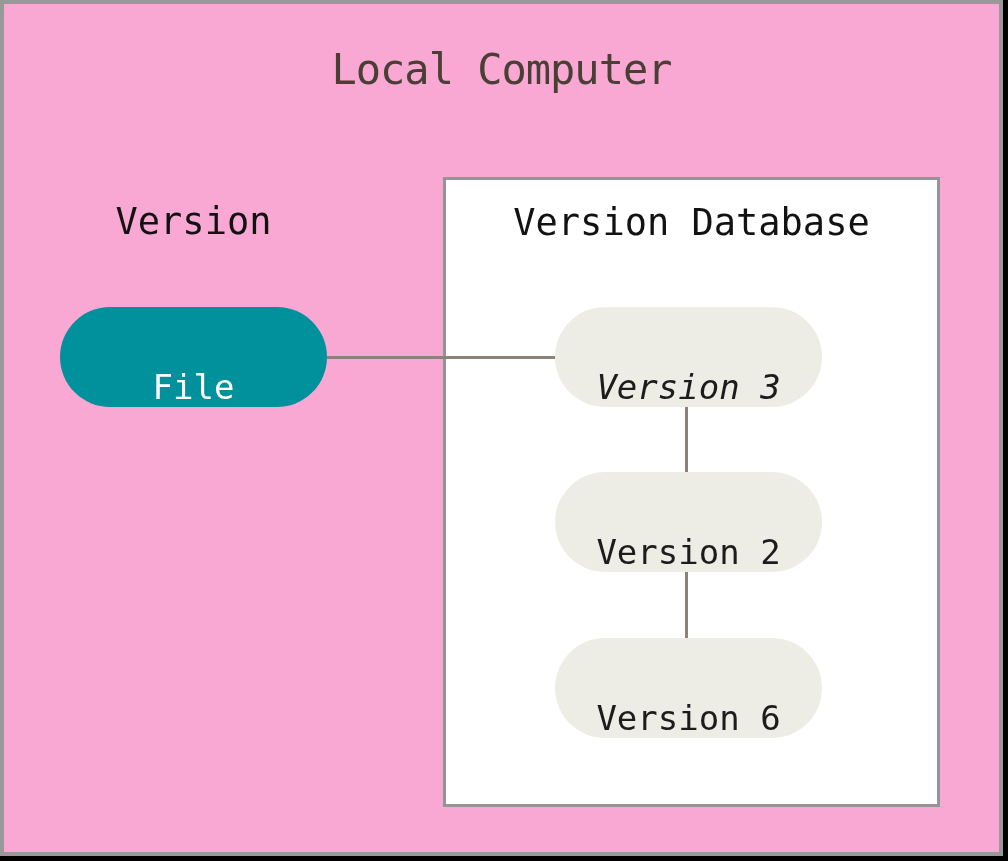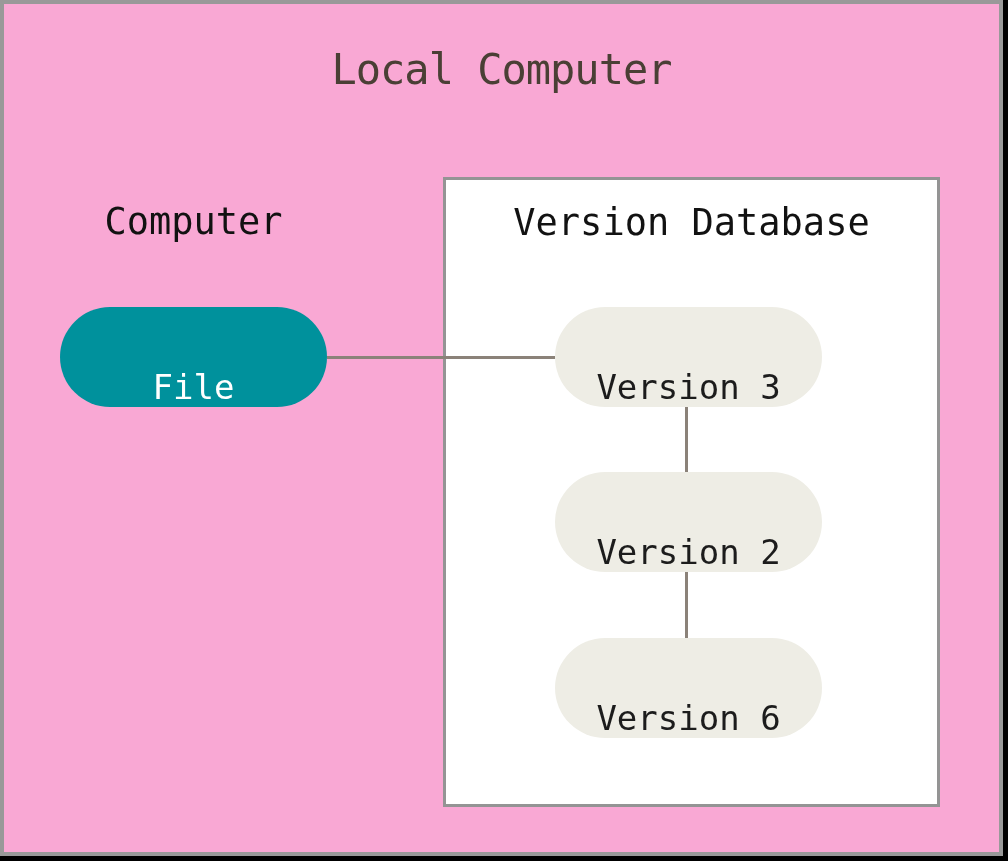--- a/index.html
+++ b/index.html
@@ -78,21 +78,21 @@
     left: 56px;
     top: 303px;
     background: #00919c;
     color: #ffffff;
   }
   .pill-version {
     left: 551px;
     background: #eeede5;
     color: #1c1c1c;
   }
-  .pill-v3 { top: 303px; }
+  .pill-v3 { top: 303px; font-style: italic; }
   .pill-v2 { top: 468px; }
   .pill-v1 { top: 634px; }
   .connector {
     position: absolute;
     background: #8b8279;
   }
   .connector-h {
     left: 323px;
     top: 352px;
     width: 228px;
@@ -111,21 +111,21 @@
     height: 66px;
   }
 </style>
 </head>
 <body>
 
 <div class="frame">
 
   <div class="diagram-title">Local Computer</div>
 
-  <div class="section-label checkout-label">Computer</div>
+  <div class="section-label checkout-label">Version</div>
 
   <div class="db-box">
     <div class="db-label">Version Database</div>
   </div>
 
   <div class="connector connector-h"></div>
   <div class="connector connector-v3-v2"></div>
   <div class="connector connector-v2-v1"></div>
 
   <div class="pill pill-file">

